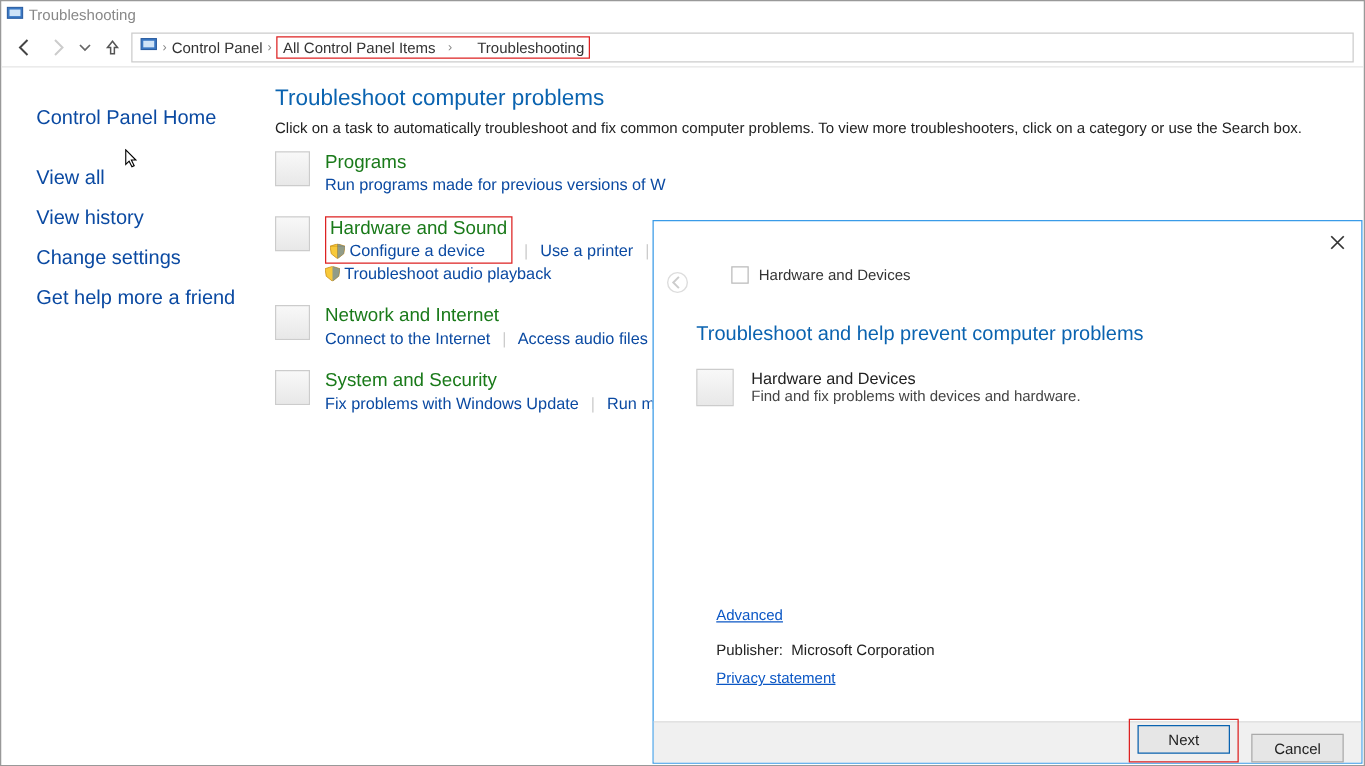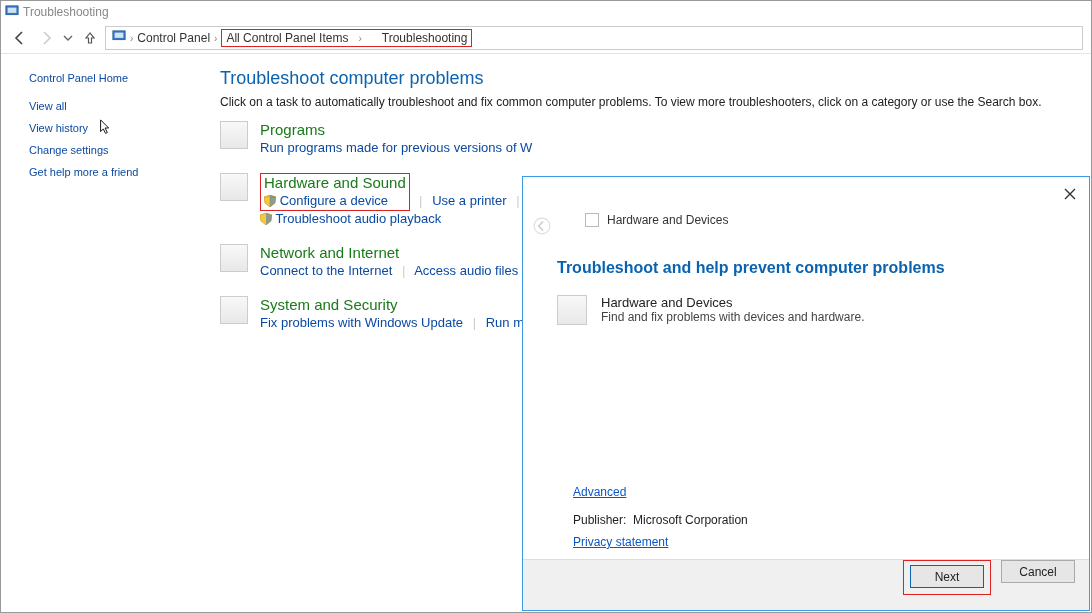--- a/index.html
+++ b/index.html
@@ -19,21 +19,21 @@
 .address-bar { flex: 1; height: 24px; border: 1px solid #ccc; display: flex; align-items: center; padding: 0 6px; gap: 4px; font-size: 12px; color: #333; }
 .address-bar .seg { display: flex; align-items: center; gap: 4px; }
 .address-bar .chev { color: #888; font-size: 10px; }
 .address-highlight { border: 1px solid #d22; padding: 1px 4px; display: flex; align-items: center; gap: 20px; }
 
 hr.sep { border: none; border-top: 1px solid #e5e5e5; }
 
 .body-area { display: flex; height: calc(100% - 52px); }
 
 .sidebar { width: 205px; padding: 18px 14px 0 28px; }
-.sidebar a { display: block; color: #0b4aa2; text-decoration: none; font-size: 11px; margin-bottom: 10px; }
+.sidebar a { display: block; color: #0b4aa2; text-decoration: none; font-size: 16px; margin-bottom: 10px; margin-top: 14px; }
 .sidebar a.home { color: #0b4aa2; }
 .sidebar .spacer { height: 6px; }
 
 .main { flex: 1; padding: 14px 20px 0 14px; }
 .main h1 { color: #0a63b0; font-weight: 400; font-size: 18px; margin-bottom: 6px; }
 .main .subtitle { font-size: 12px; color: #222; margin-bottom: 12px; }
 
 .category { display: flex; gap: 12px; margin-bottom: 18px; align-items: flex-start; }
 .cat-icon { width: 28px; height: 28px; border: 1px solid #ccc; background: linear-gradient(#f8f8f8,#e8e8e8); flex-shrink: 0; }
 .cat-text { }
@@ -47,31 +47,31 @@
 .cursor { position: absolute; left: 98px; top: 118px; }
 .cursor svg { width: 14px; height: 18px; }
 
 
 .dialog { position: absolute; left: 521px; top: 175px; width: 568px; height: 435px; background: #fff; border: 1px solid #3a9be8; box-shadow: none; }
 .dialog-close { position: absolute; right: 8px; top: 6px; width: 22px; height: 22px; display: flex; align-items: center; justify-content: center; font-size: 14px; color: #333; }
 .dialog-body { padding: 36px 34px 0 34px; height: calc(100% - 47px); position: relative; }
 .dlg-back { position: absolute; left: 10px; top: 40px; color: #bbb; }
 .dlg-crumb-icon { width: 14px; height: 14px; display:inline-block; border:1px solid #bbb; }
 .dlg-crumb { font-size: 12px; color: #333; display:flex; align-items:center; gap:8px; margin-left: -2px; }
-.dlg-heading { color: #0a63b0; font-size: 16px; font-weight: 700; margin-top: 32px; margin-bottom: 18px; }
+.dlg-heading { color: #0a63b0; font-size: 16px; font-weight: 400; margin-top: 32px; margin-bottom: 18px; }
 .dlg-item { display: flex; gap: 14px; }
 .dlg-item-icon { width: 30px; height: 30px; border: 1px solid #ccc; background: linear-gradient(#f8f8f8,#e8e8e8); }
 .dlg-item-title { font-size: 13px; color: #222; }
 .dlg-item-desc { font-size: 12px; color: #444; }
 
 .dlg-lower { position: absolute; bottom: 14px; left: 50px; right: 34px; }
 .dlg-link { color: #0b57c5; font-size: 12px; display:block; margin-bottom: 14px; }
 .dlg-pub { font-size: 12px; color: #222; margin-bottom: 8px; }
 
-.dialog-buttons { position: absolute; bottom: 0; left: 0; right: 0; height: 51px; background: #f0f0f0; border-top: 1px solid #ddd; display: flex; justify-content: flex-end; align-items: flex-start; padding-right: 14px; gap: 10px; }
+.dialog-buttons { position: absolute; bottom: 0; left: 0; right: 0; height: 33px; background: #f0f0f0; border-top: 1px solid #ddd; display: flex; justify-content: flex-end; align-items: flex-end; padding-right: 14px; gap: 10px; }
 .btn { min-width: 74px; height: 23px; background: #e6e6e6; border: 1px solid #aaa; font-size: 12px; color: #222; display:flex; align-items:center; justify-content:center; }
 .btn.primary { border: 1px solid #0a63b0; }
 .btn-highlight { border: 1.5px solid #d22; padding: 4px 6px 6px 6px; }
 </style>
 </head>
 <body>
 
 <div class="window">
 
   <div class="titlebar">

